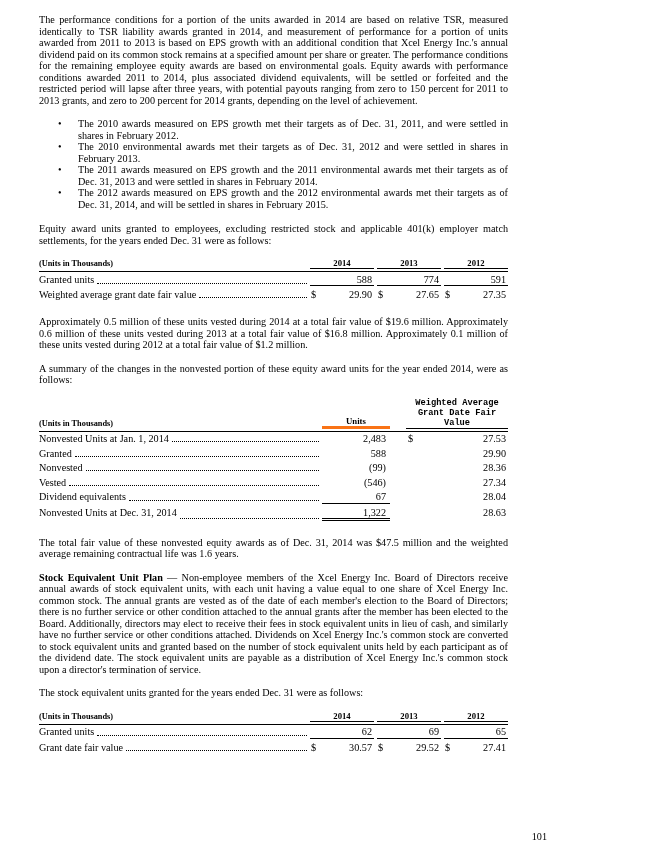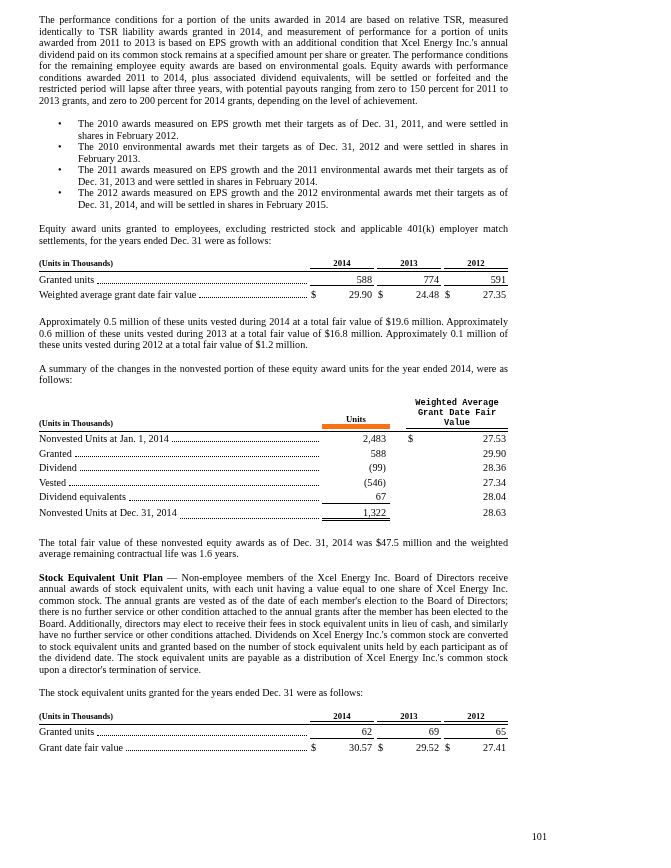--- a/index.html
+++ b/index.html
@@ -38,21 +38,21 @@
     font-size: 8.7px; line-height: 10px; border-bottom: 1px solid #000;
   }
   .t-row { display: flex; padding: 1.5px 0; }
   .t-label { white-space: nowrap; }
   .t-leader { flex: 1; border-bottom: 1px dotted #000; margin: 0 3px 2.5px 3px; }
   .t-vcol { flex: 0 0 64px; display: flex; justify-content: space-between; padding: 0 2px 0 1px; }
   .rule .t-vcol { border-bottom: 1px solid #000; }
 
   .t-ucol-head {
     flex: 0 0 68px; text-align: center; font-weight: bold;
-    font-size: 8.7px; line-height: 10px; border-bottom: 5px solid #f97316;
+    font-size: 8.7px; line-height: 10px; border-bottom: 3px solid #f97316;
   }
   .t-fvcol-head {
     flex: 0 0 102px; text-align: center; font-weight: bold;
     font-size: 8.7px; line-height: 10px; border-bottom: 1px solid #000; font-family: Liberation Mono, monospace;
   }
   .t-fvcol-head span { display: block; }
   .t-ucol { flex: 0 0 68px; text-align: right; padding-right: 4px; }
   .t-fvcol { flex: 0 0 102px; display: flex; justify-content: space-between; padding: 0 2px; }
   .rule-units .t-ucol { border-bottom: 1px solid #000; }
   .total-units .t-ucol { border-bottom: 3px double #000; }
@@ -121,21 +121,21 @@
     <div class="t-row">
       <span class="t-label">Weighted average grant date fair value</span>
       <span class="t-leader"></span>
       <span class="t-vcol">
           <span>$</span>
           <span>29.90</span>
         </span>
       <span class="t-gap"></span>
       <span class="t-vcol">
           <span>$</span>
-          <span>24.48</span>
+          <span>27.65</span>
         </span>
       <span class="t-gap"></span>
       <span class="t-vcol">
           <span>$</span>
           <span>27.35</span>
         </span>
     </div>
   </div>
 
   <p class="para">Approximately 0.5 million of these units vested during 2014 at a total fair value of $19.6 million.  Approximately 0.6 million of these units vested during 2013 at a total fair value of $16.8 million.  Approximately 0.1 million of these units vested during 2012 at a total fair value of $1.2 million.</p>
@@ -168,21 +168,21 @@
       <span class="t-label">Granted</span>
       <span class="t-leader"></span>
       <span class="t-ucol">588</span>
       <span class="t-gap2"></span>
       <span class="t-fvcol">
           <span></span>
           <span>29.90</span>
         </span>
     </div>
     <div class="t-row">
-      <span class="t-label">Dividend</span>
+      <span class="t-label">Nonvested</span>
       <span class="t-leader"></span>
       <span class="t-ucol">(99)</span>
       <span class="t-gap2"></span>
       <span class="t-fvcol">
           <span></span>
           <span>28.36</span>
         </span>
     </div>
     <div class="t-row">
       <span class="t-label">Vested</span>

